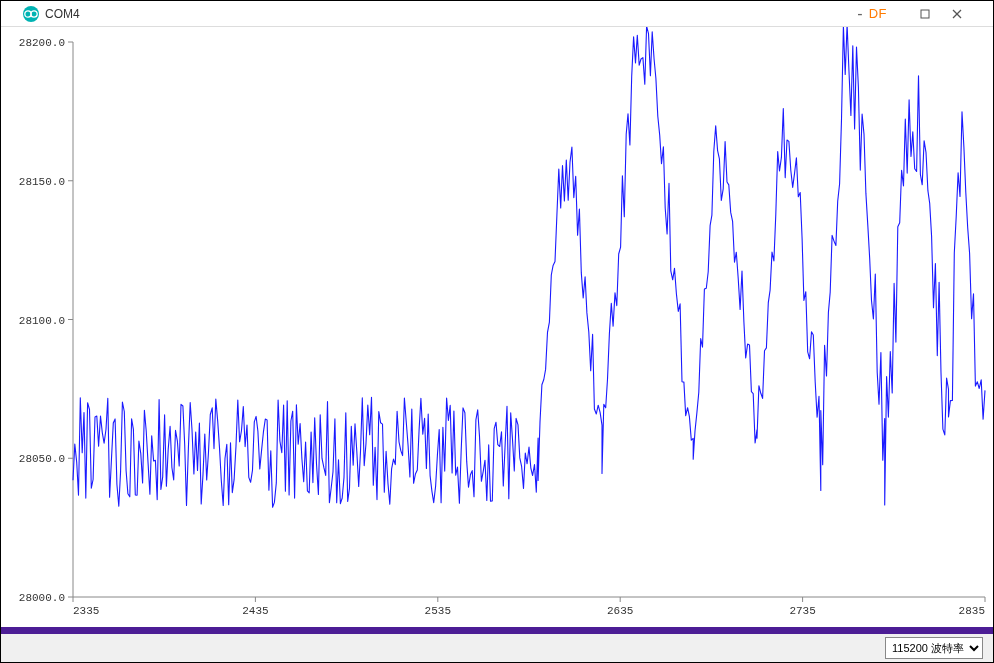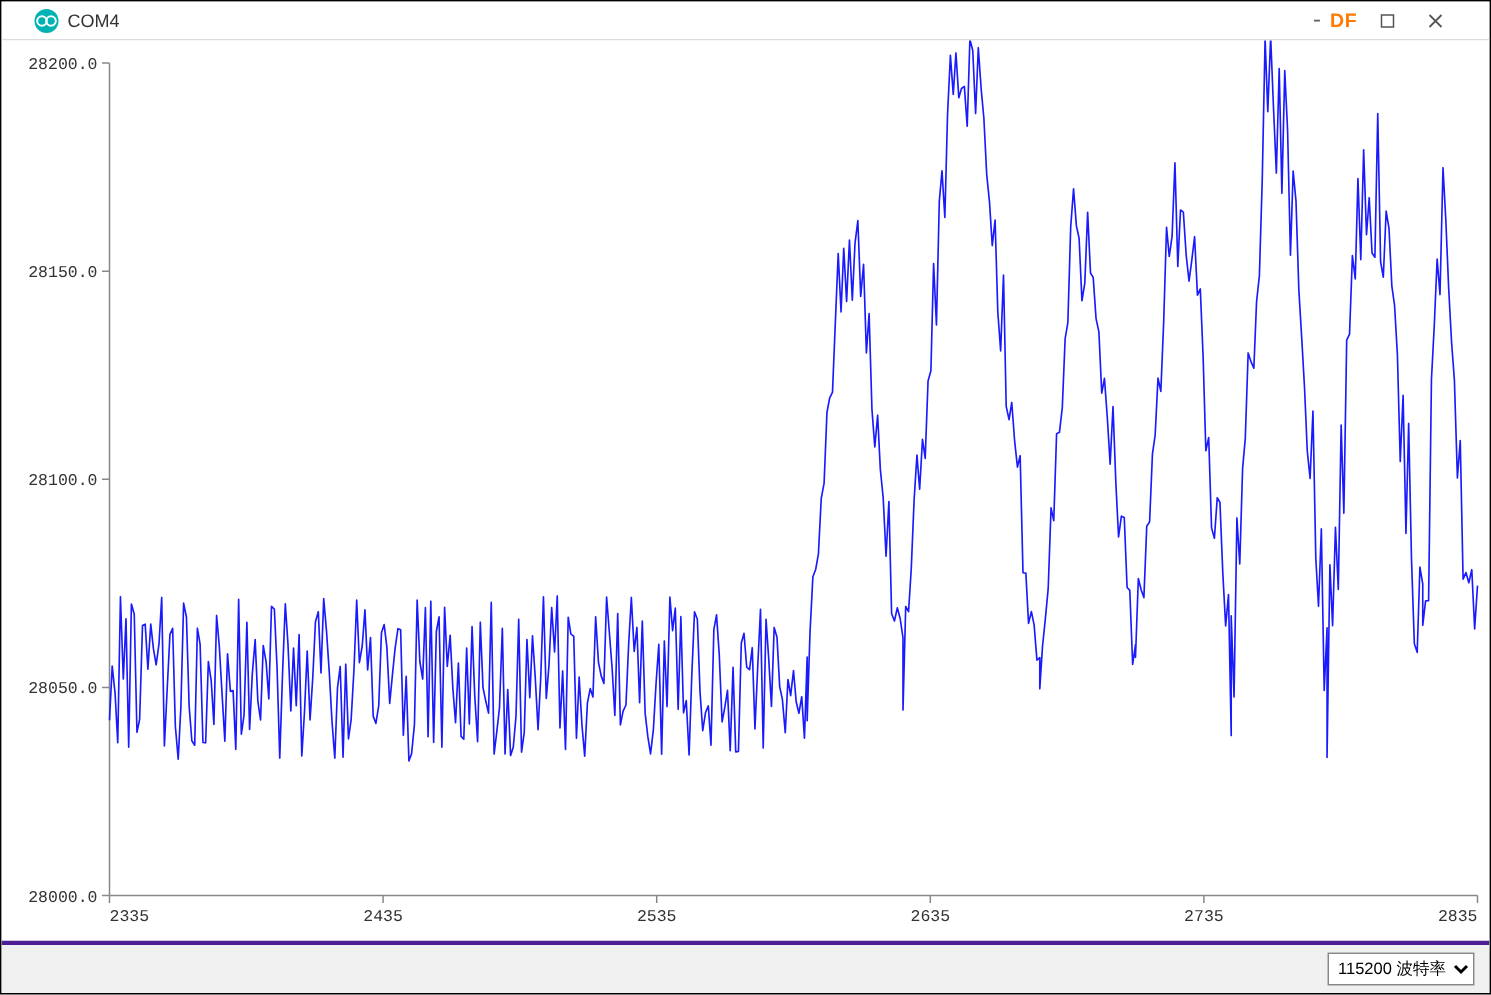--- a/index.html
+++ b/index.html
@@ -24,21 +24,21 @@
   .app-icon {
     width: 16px; height: 16px;
     border-radius: 50%;
     background: #00b3b3;
     display: flex; align-items: center; justify-content: center;
     margin-right: 6px;
   }
   .app-icon svg { display:block; }
   .title-text { font-size: 12px; color: #333; }
   .win-controls { margin-left: auto; display: flex; align-items: center; gap: 4px; }
-  .df-logo { color: #ff7a00; font-weight: 700; font-size: 13px; letter-spacing: 0.5px; margin-right:2px; }
+  .df-logo { color: #ff7a00; font-weight: 400; font-size: 13px; letter-spacing: 0.5px; margin-right:20px; }
   .win-btn {
     width: 28px; height: 20px;
     display: flex; align-items: center; justify-content: center;
     font-size: 11px; color: #555;
   }
   .minus { font-size: 16px; line-height: 10px; color:#666; margin-right:2px;}
   .plot-area {
     position: relative;
     width: 100%;
     height: 600px;
@@ -46,21 +46,21 @@
   }
   .plot-area svg { display:block; }
   .axis-label {
     font-size: 11px;
     font-family: "Consolas","Courier New",monospace;
     fill: #333;
   }
   .statusbar {
     height: 35px;
     background: #f0f0f0;
-    border-top: 3px solid #4c1d95;
+    border-top: 7px solid #4c1d95;
     display: flex;
     align-items: center;
     padding: 0 10px;
   }
   .baud-select {
     margin-left: auto;
     height: 22px;
     font-size: 11px;
     background: #fff;
     border: 1px solid #888;

